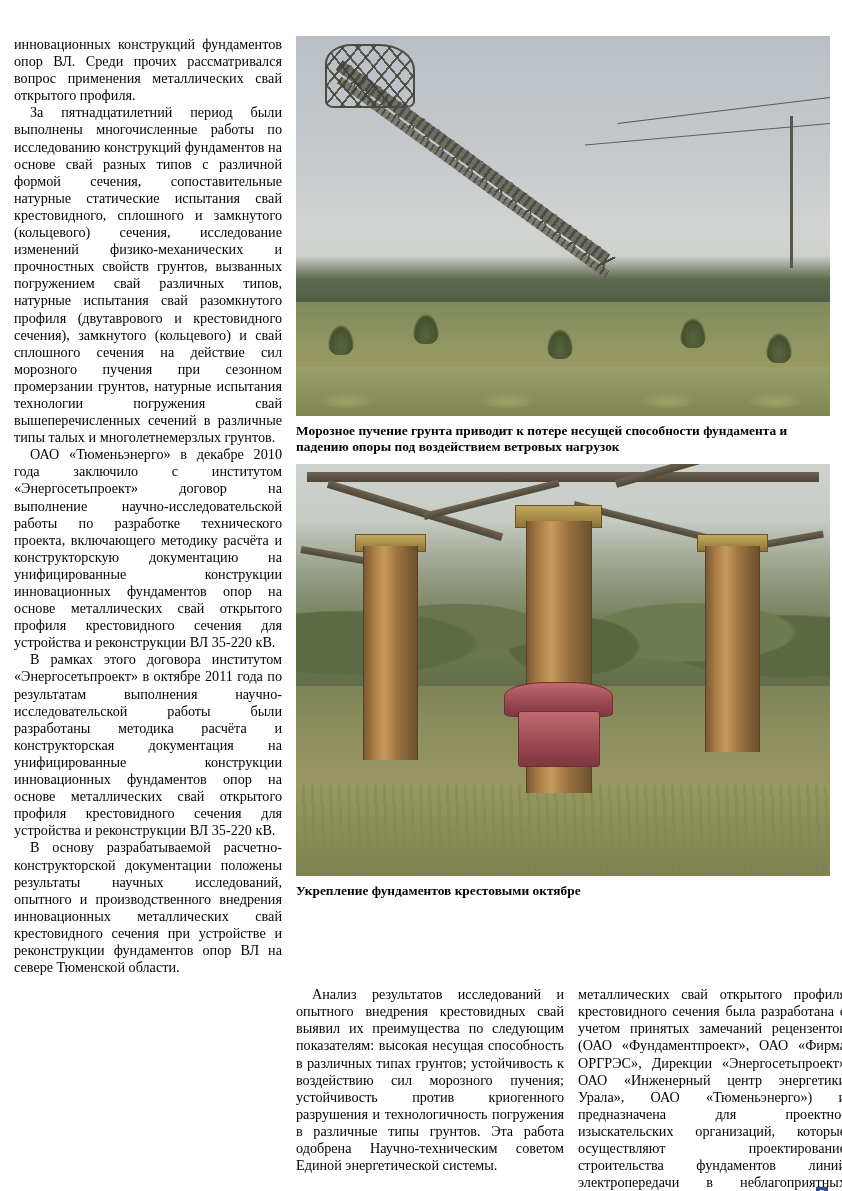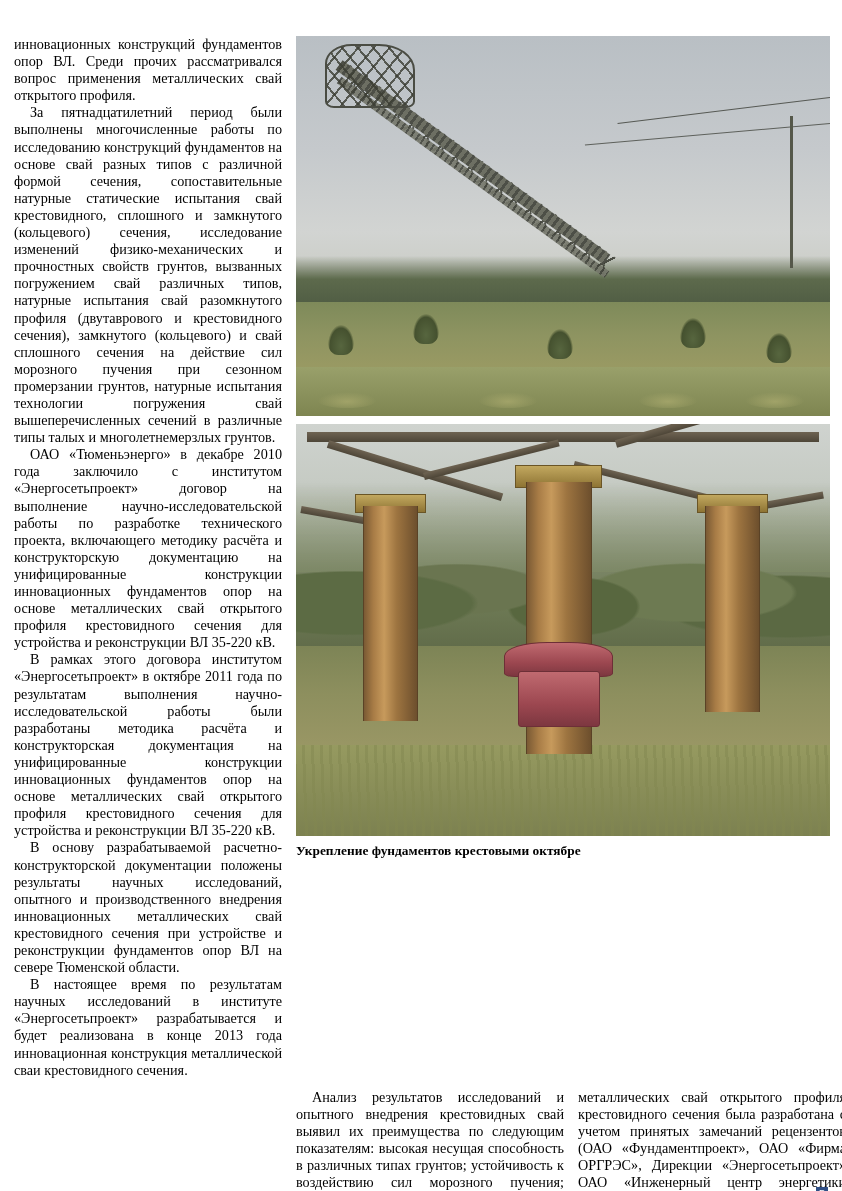--- a/index.html
+++ b/index.html
@@ -273,21 +273,20 @@
 <div class="page">
 
   <div class="top-section">
 
     <div class="col-left-top">
       <p class="body first">инновационных конструкций фундаментов опор ВЛ. Среди прочих рассматривался вопрос применения металлических свай открытого профиля.</p>
       <p class="body">За пятнадцатилетний период были выполнены многочисленные работы по исследованию конструкций фундаментов на основе свай разных типов с различной формой сечения, сопоставительные натурные статические испытания свай крестовидного, сплошного и замкнутого (кольцевого) сечения, исследование изменений физико-механических и прочностных свойств грунтов, вызванных погружением свай различных типов, натурные испытания свай разомкнутого профиля (двутаврового и крестовидного сечения), замкнутого (кольцевого) и свай сплошного сечения на действие сил морозного пучения при сезонном промерзании грунтов, натурные испытания технологии погружения свай вышеперечисленных сечений в различные типы талых и многолетнемерзлых грунтов.</p>
       <p class="body">ОАО «Тюменьэнерго» в декабре 2010 года заключило с институтом «Энергосетьпроект» договор на выполнение научно-исследовательской работы по разработке технического проекта, включающего методику расчёта и конструкторскую документацию на унифицированные конструкции инновационных фундаментов опор на основе металлических свай открытого профиля крестовидного сечения для устройства и реконструкции ВЛ 35-220 кВ.</p>
       <p class="body">В рамках этого договора институтом «Энергосетьпроект» в октябре 2011 года по результатам выполнения научно-исследовательской работы были разработаны методика расчёта и конструкторская документация на унифицированные конструкции инновационных фундаментов опор на основе металлических свай открытого профиля крестовидного сечения для устройства и реконструкции ВЛ 35-220 кВ.</p>
       <p class="body">В основу разрабатываемой расчетно-конструкторской документации положены результаты научных исследований, опытного и производственного внедрения инновационных металлических свай крестовидного сечения при устройстве и реконструкции фундаментов опор ВЛ на севере Тюменской области.</p>
-      <p class="body">В настоящее время по результатам научных исследований в институте «Энергосетьпроект» разрабатывается и будет реализована в конце 2013 года инновационная конструкция металлической сваи крестовидного сечения.</p>
     </div>
 
     <div class="col-right-top">
 
       <div class="photo photo-1">
         <div class="sky1"></div>
         <div class="treeline1"></div>
         <div class="ground1"></div>
         <div class="ground1b"></div>
         <div class="wire1"></div>
@@ -300,20 +299,21 @@
         <div class="shrub" style="left:6%;"></div>
         <div class="shrub" style="left:22%; bottom:19%;"></div>
         <div class="shrub" style="left:47%; bottom:15%;"></div>
         <div class="shrub" style="left:72%; bottom:18%;"></div>
         <div class="shrub" style="left:88%; bottom:14%;"></div>
         <div class="tuft" style="left:4%;"></div>
         <div class="tuft" style="left:34%;"></div>
         <div class="tuft" style="left:64%;"></div>
         <div class="tuft" style="left:84%;"></div>
       </div>
+      <div class="caption">Морозное пучение грунта приводит к потере несущей способности фундамента и падению опоры под воздействием ветровых нагрузок</div>
 
       <div class="photo photo-2">
         <div class="sky2"></div>
         <div class="trees2"></div>
         <div class="ground2"></div>
         <div class="grass2"></div>
 
         <div class="beam" style="left:2%; top:2%; width:96%; height:10px;"></div>
         <div class="beam" style="left:6%; top:4%; width:34%; height:8px; transform:rotate(17deg); transform-origin:left center;"></div>
         <div class="beam" style="left:60%; top:4%; width:36%; height:8px; transform:rotate(-16deg); transform-origin:left center;"></div>

